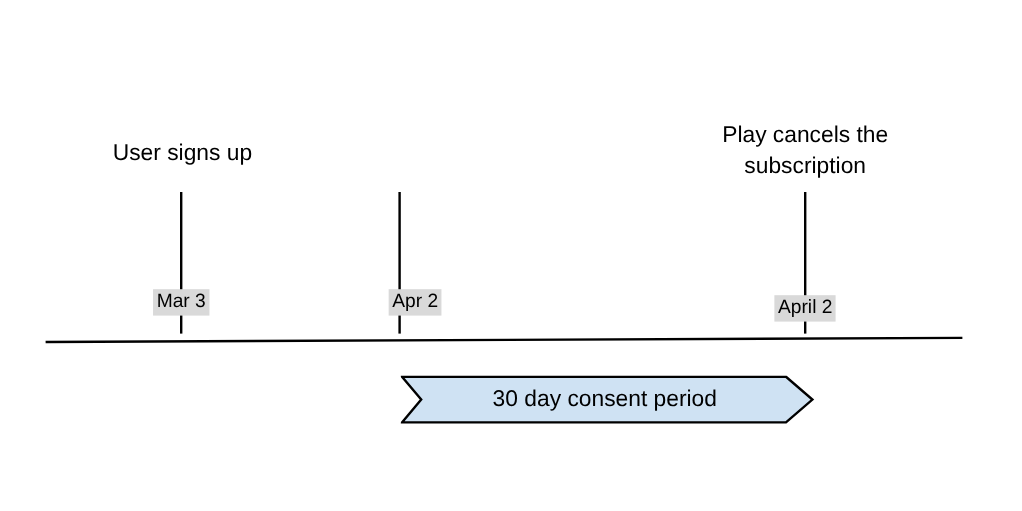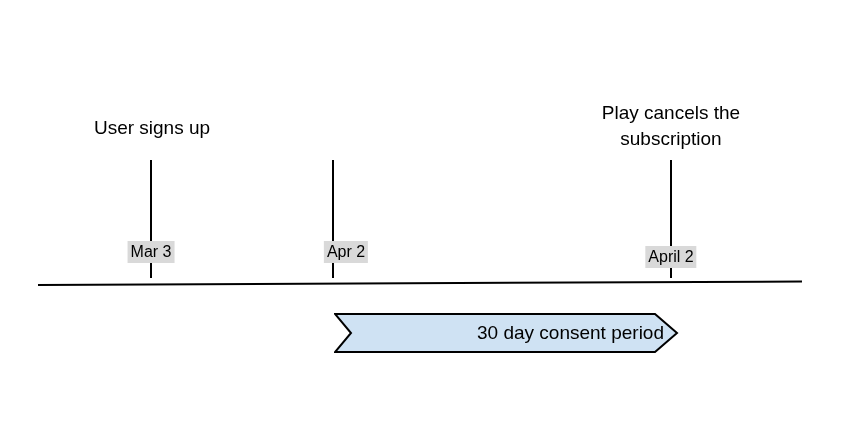--- a/index.html
+++ b/index.html
@@ -63,21 +63,21 @@
     fill: var(--banner-fill, #cfe2f3);
     stroke: var(--banner-border, #000000);
     stroke-width: 2;
   }
   .banner-label {
     position: absolute;
     left: 504px;
     top: 320px;
     width: 320px;
     transform: translateX(-50%);
-    text-align: right;
+    text-align: center;
     font-size: 19px;
     line-height: 26px;
     white-space: nowrap;
     color: var(--text, #000000);
   }
 </style>
 </head>
 <body>
 
 <div class="stage">

